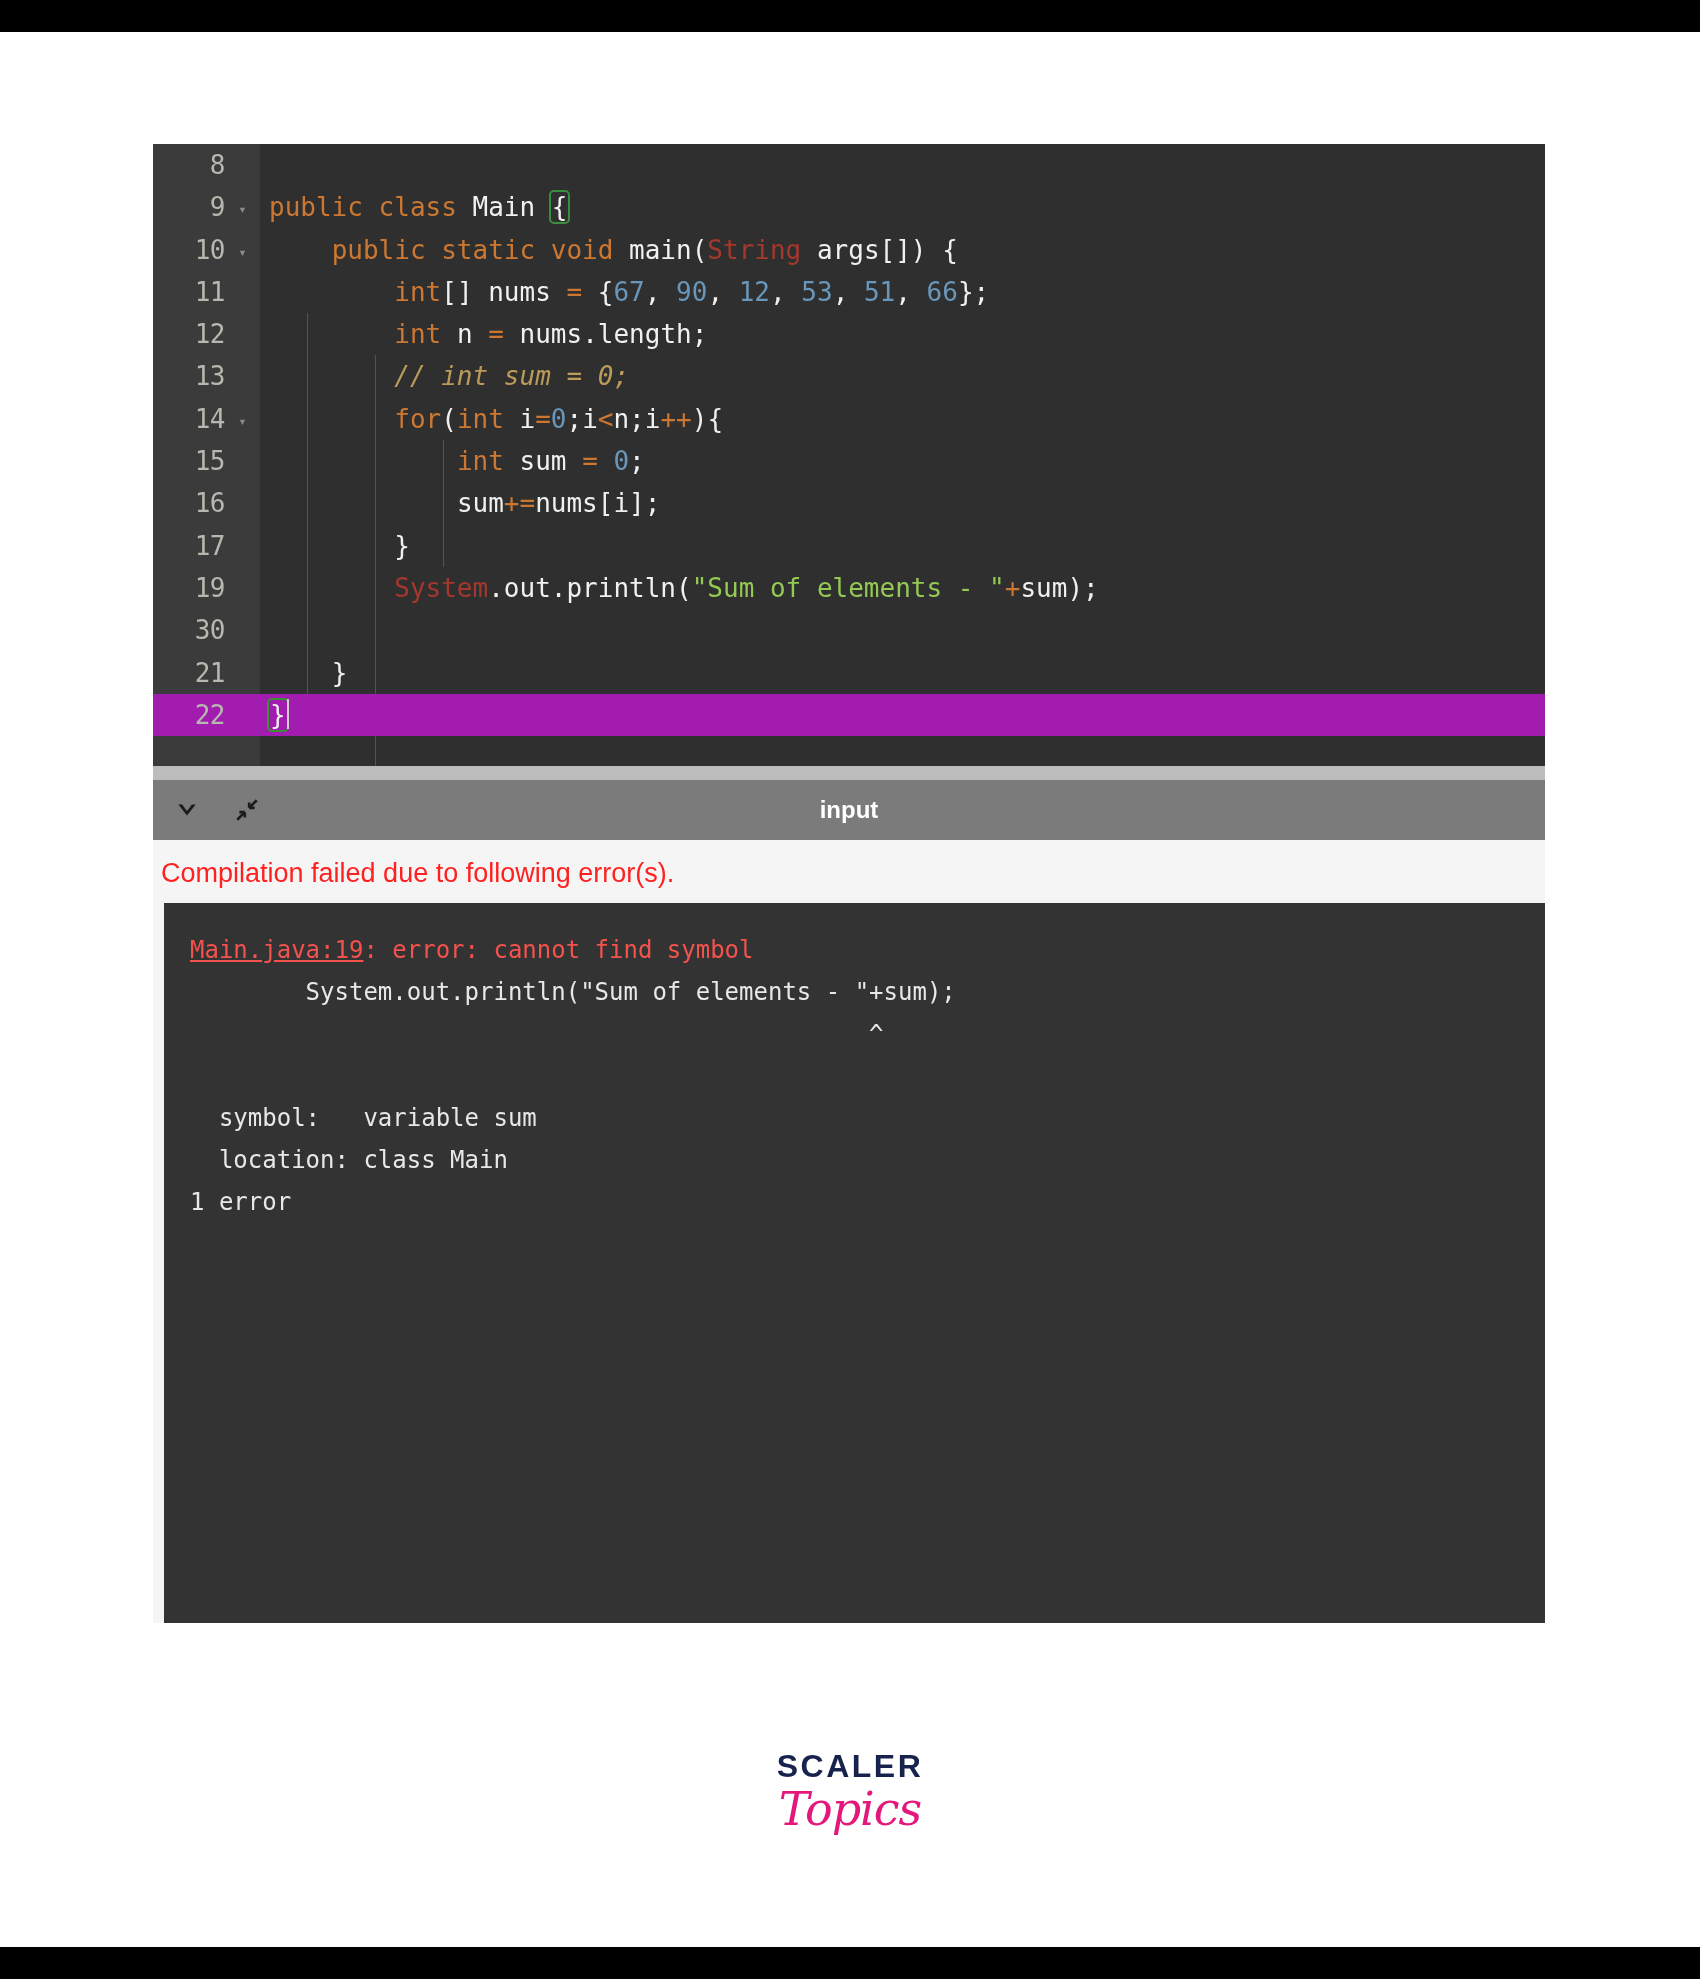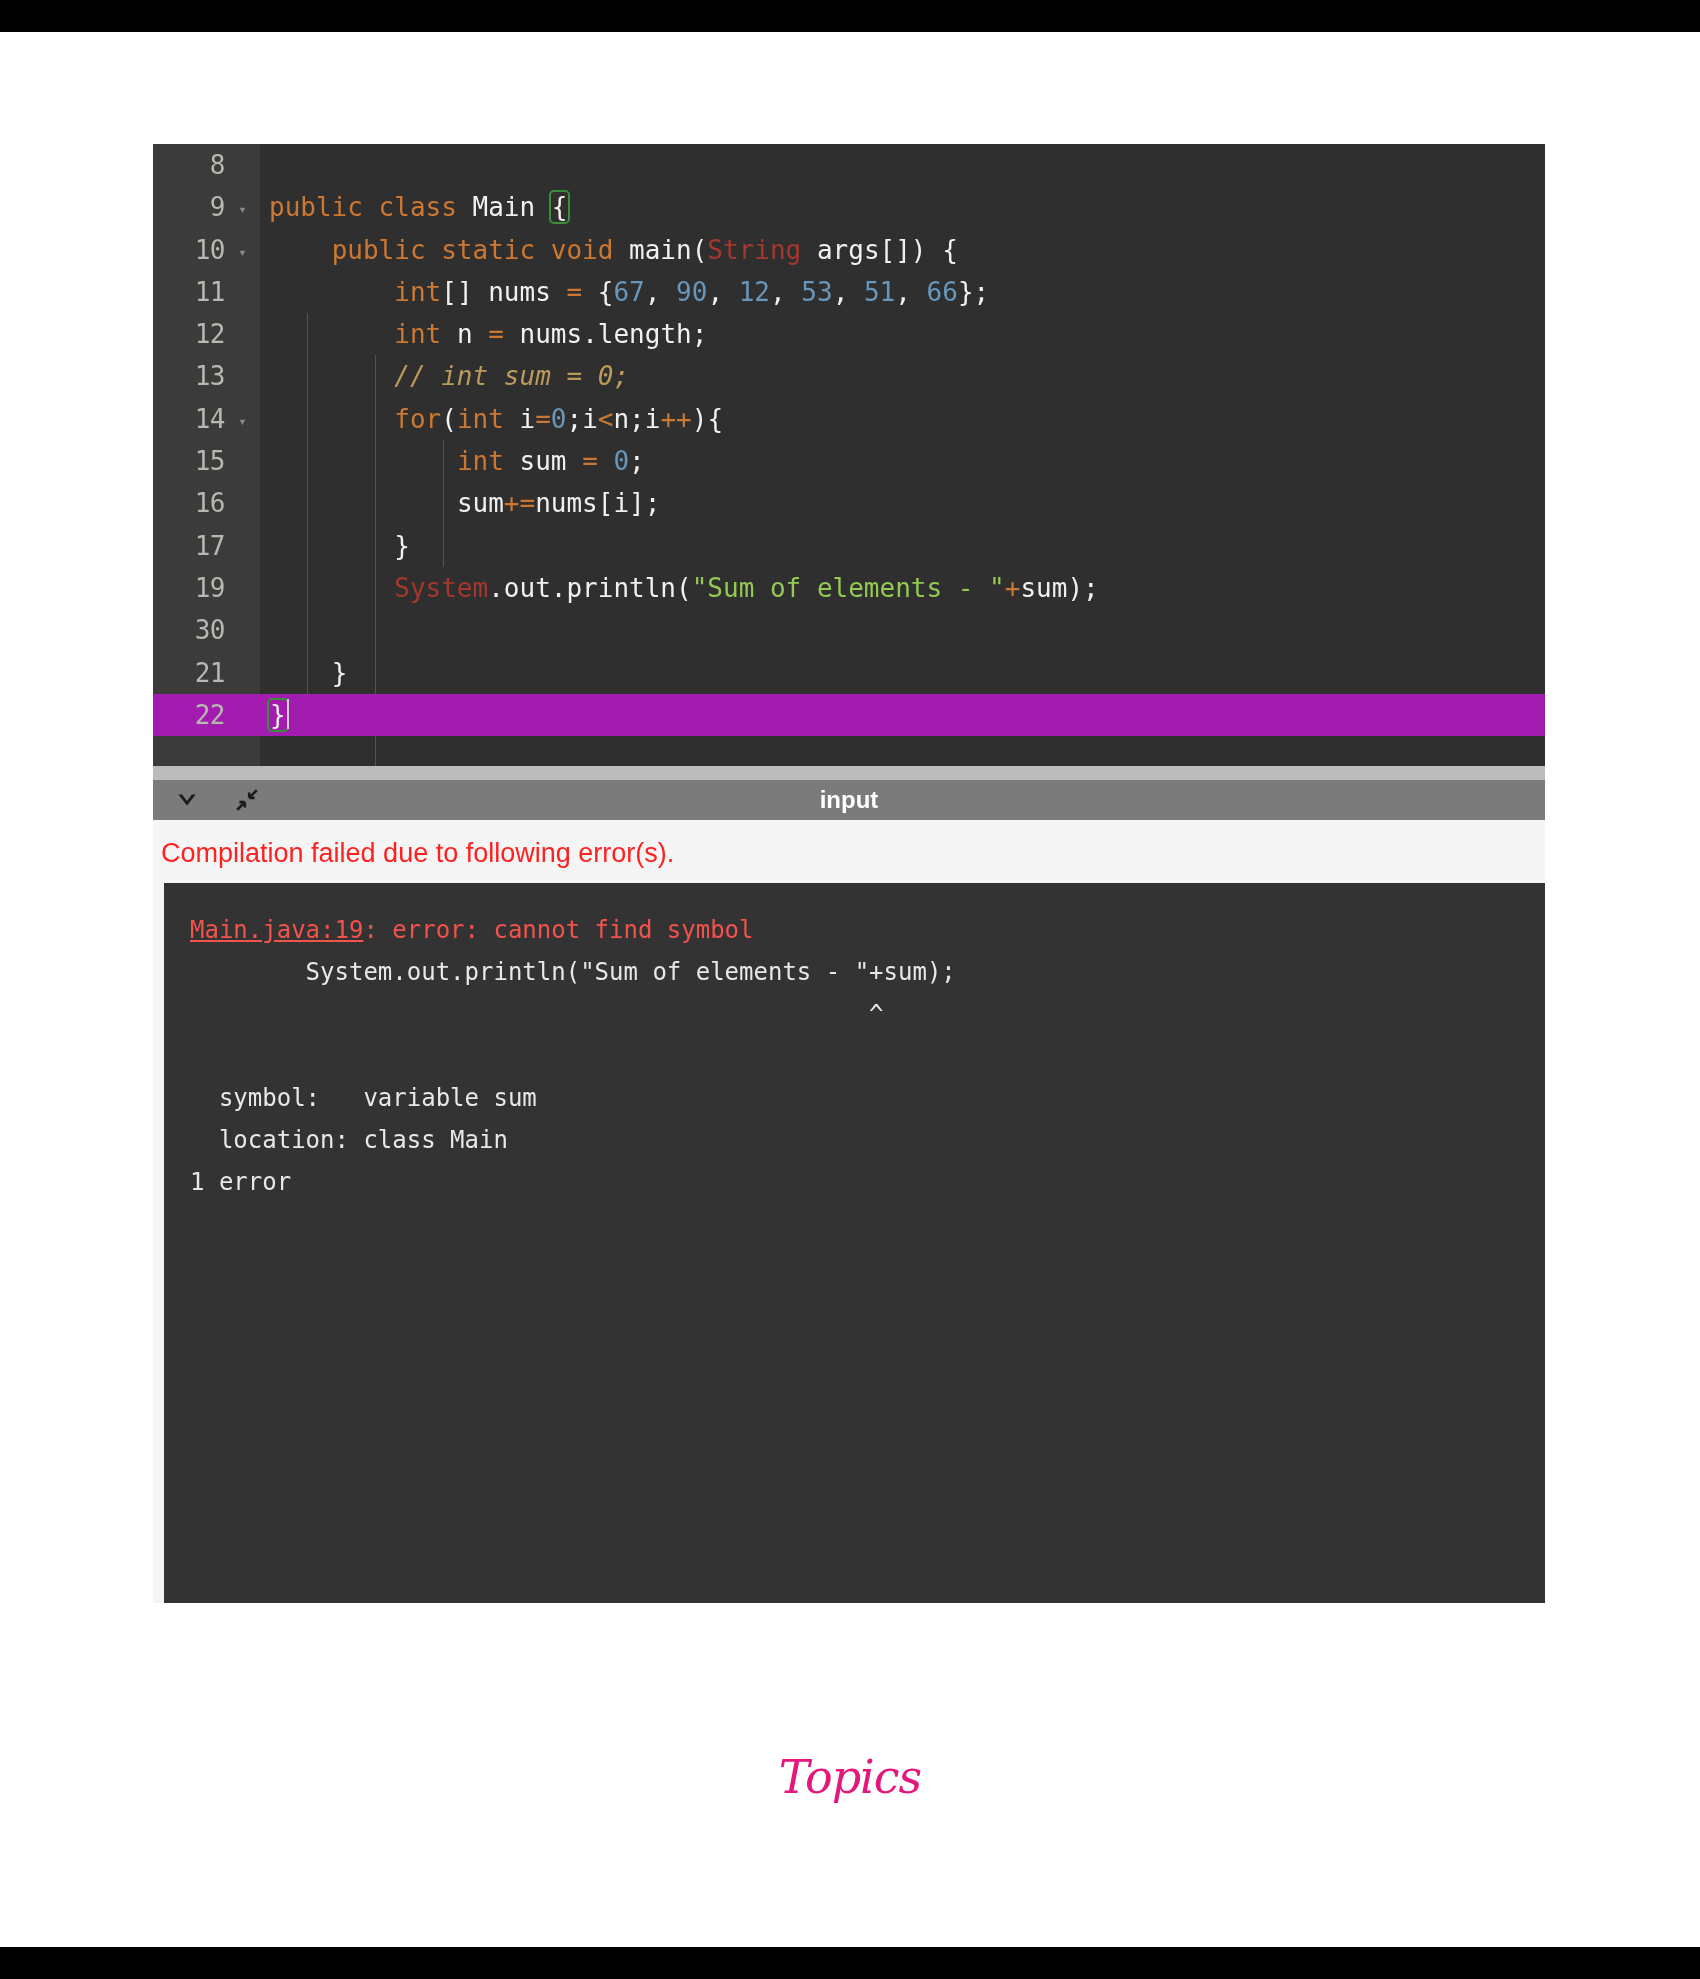--- a/index.html
+++ b/index.html
@@ -135,21 +135,21 @@
 
   
   .editor-divider {
     height: 14px;
     background: #bcbcbc;
   }
 
   
   .input-bar {
     position: relative;
-    height: 40px;
+    height: 60px;
     background: #7b7b7b;
     display: flex;
     align-items: center;
   }
   .input-bar .tools {
     display: flex;
     align-items: center;
     gap: 32px;
     padding-left: 20px;
   }
@@ -343,18 +343,19 @@
       <div class="compile-msg">Compilation failed due to following error(s).</div>
     </div>
 
     <div class="console-outer">
       <div class="console" id="console-out"><div><span class="c-link">Main.java:19</span><span class="c-err">: error: cannot find symbol</span></div><div><span class="c-white">        System.out.println("Sum of elements - "+sum);</span></div><div><span class="c-white">                                               ^</span></div><div>&nbsp;</div><div><span class="c-white">  symbol:   variable sum</span></div><div><span class="c-white">  location: class Main</span></div><div><span class="c-count">1 error</span></div></div>
     </div>
 
   </div>
 
   <div class="logo">
+    <div class="logo-scaler">SCALER</div>
     <div class="logo-topics">Topics</div>
   </div>
 
 </div>
 
 <div class="letterbox-bottom"></div>
 
 </body></html>

